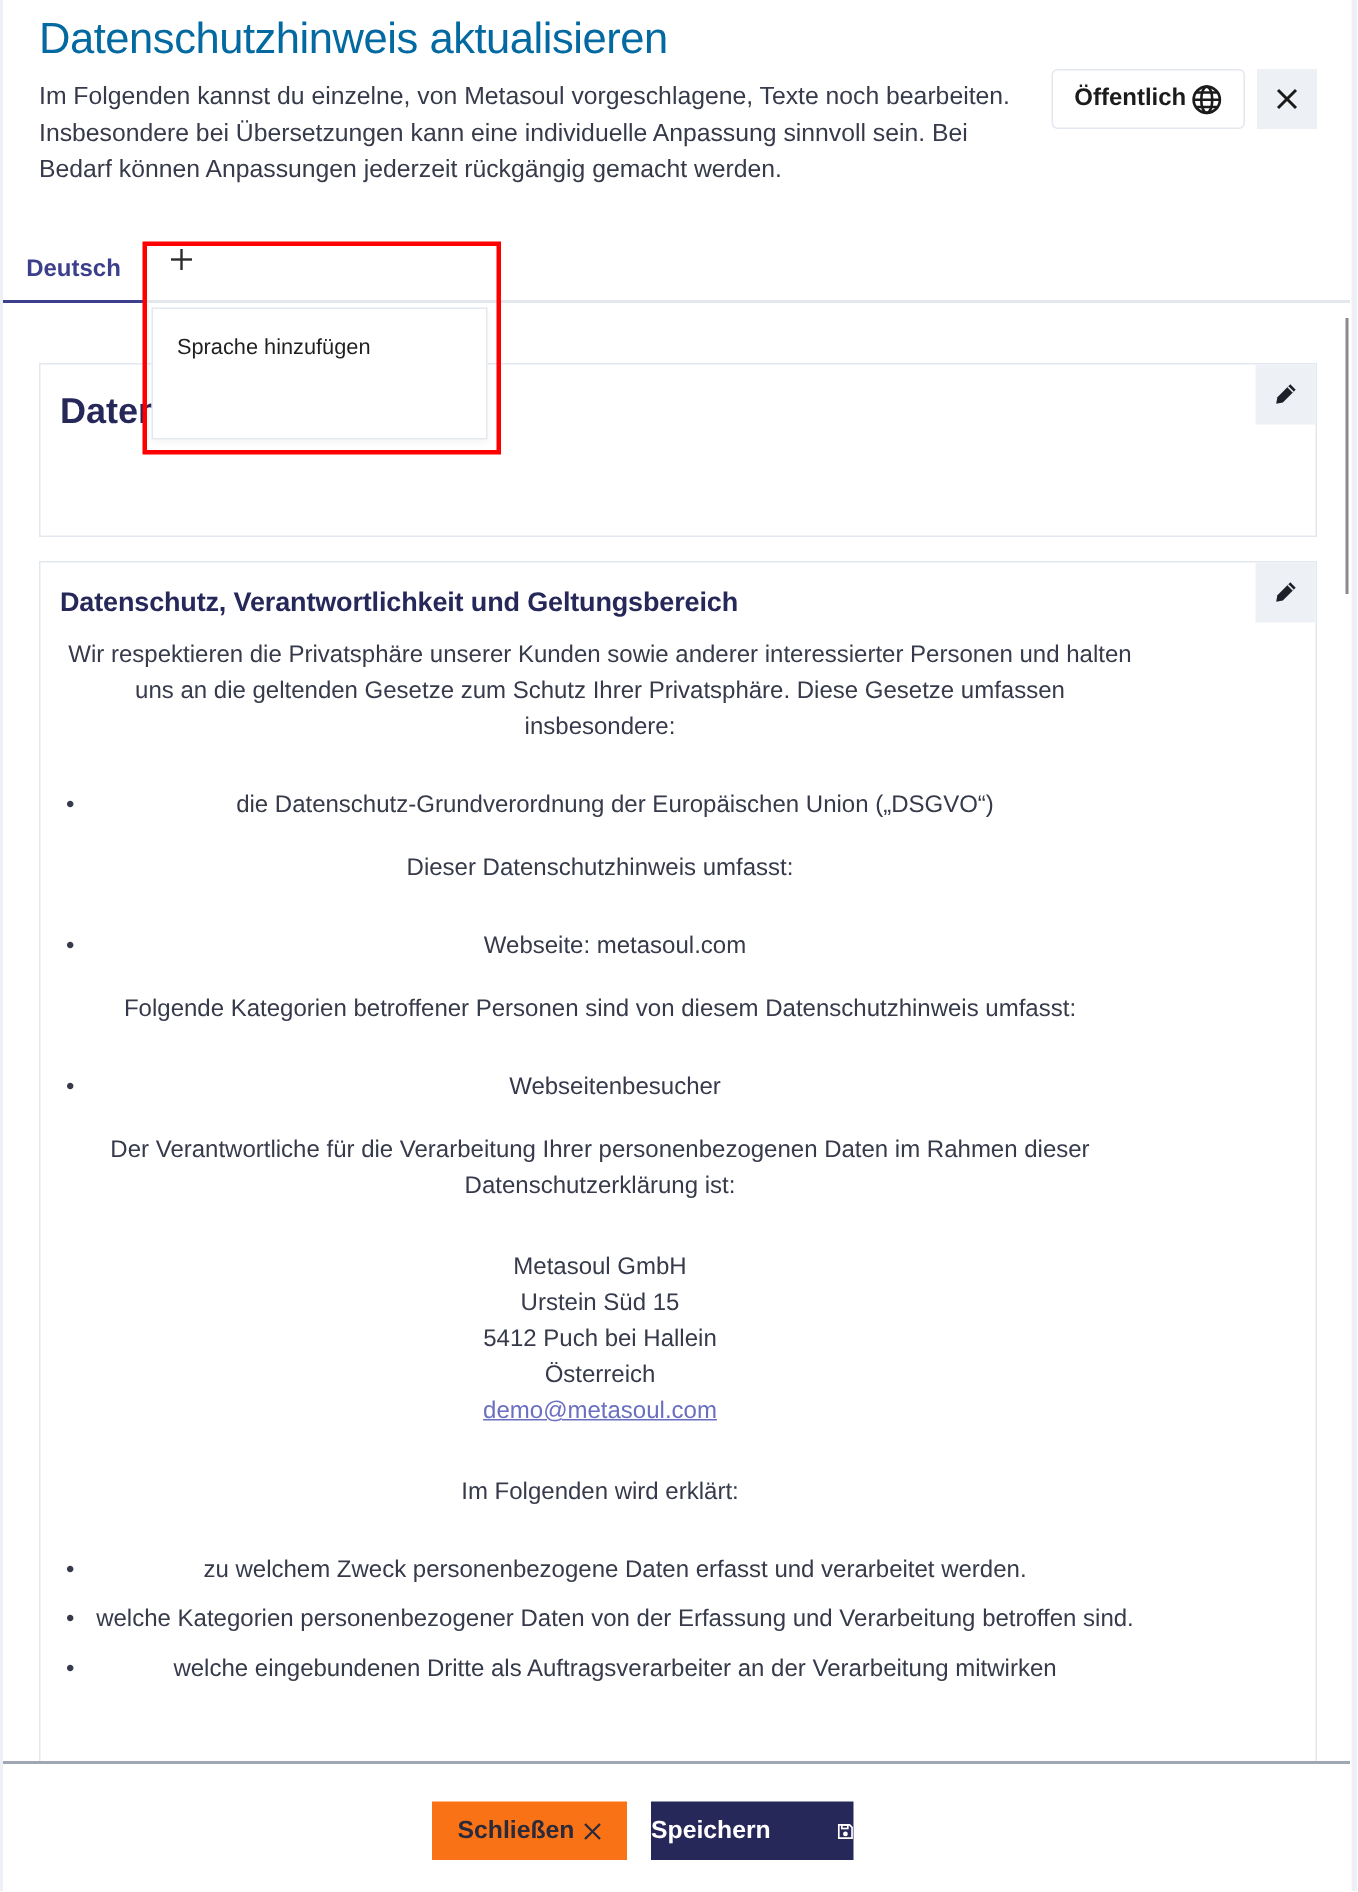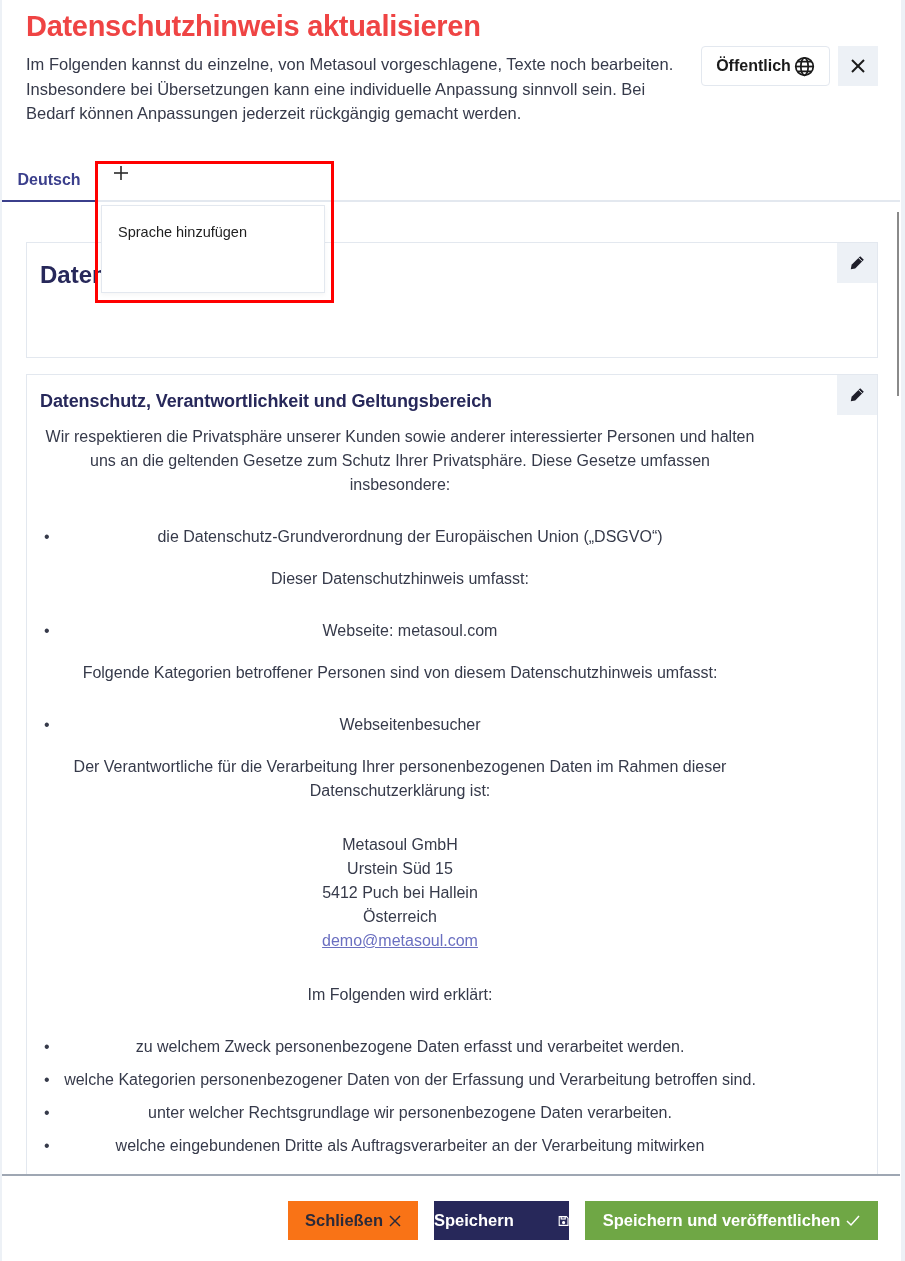--- a/index.html
+++ b/index.html
@@ -3,21 +3,21 @@
 <meta charset="utf-8">
 <style>
   * { box-sizing: border-box; margin: 0; padding: 0; }
   html, body { width: 905px; height: 1261px; overflow: hidden; background: #ffffff; }
   body { font-family: "Liberation Sans", "DejaVu Sans", sans-serif; color: #2b2b2b; position: relative; }
 
   .left-strip { position: absolute; left: 0; top: 0; width: 2px; height: 1261px; background: #edf1f6; }
   .right-strip { position: absolute; right: 0; top: 0; width: 4px; height: 1261px; background: #edf1f6; }
 
   .header { position: absolute; left: 26px; top: 8px; width: 660px; }
-  .page-title { font-size: 29px; font-weight: bold; color: #ef4444; letter-spacing: -0.3px; line-height: 36px; }
+  .page-title { font-size: 29px; font-weight: normal; color: #0369a1; letter-spacing: -0.3px; line-height: 36px; }
   .page-desc { margin-top: 8px; font-size: 16.5px; line-height: 24.5px; color: #363a4a; }
 
   .status-btn { position: absolute; left: 701px; top: 46px; width: 129px; height: 40px; border: 1px solid #e3e8ef; border-radius: 4px; background: #fff; display: flex; align-items: center; justify-content: center; gap: 3px; font-size: 16px; font-weight: bold; color: #1b1b1b; cursor: pointer; }
   .status-btn svg { width: 21px; height: 21px; }
   .close-x-btn { position: absolute; left: 838px; top: 46px; width: 40px; height: 40px; background: #edf1f6; display: flex; align-items: center; justify-content: center; cursor: pointer; }
 
   .tabs { position: absolute; left: 2px; top: 160px; width: 898px; height: 42px; border-bottom: 2px solid #e3e8ef; }
   .tab { position: absolute; left: 0; top: 0; width: 94px; height: 42px; display: flex; align-items: center; justify-content: center; font-size: 16px; font-weight: bold; color: #3b3f8c; border-bottom: 2px solid #3b3f8c; margin-bottom: -2px; cursor: pointer; }
   .tab-add { position: absolute; left: 110px; top: 4px; width: 22px; height: 22px; cursor: pointer; }
 
@@ -134,21 +134,20 @@
       <div>5412 Puch bei Hallein</div>
       <div>Österreich</div>
       <div><span class="link">demo@metasoul.com</span></div>
     </div>
     <div style="height:30px"></div>
     <p>Im Folgenden wird erklärt:</p>
     <div style="height:28px"></div>
     <ul>
       <li>zu welchem Zweck personenbezogene Daten erfasst und verarbeitet werden.</li>
       <li style="margin-top:9px">welche Kategorien personenbezogener Daten von der Erfassung und Verarbeitung betroffen sind.</li>
-      <li style="margin-top:9px">unter welcher Rechtsgrundlage wir personenbezogene Daten verarbeiten.</li>
       <li style="margin-top:9px">welche eingebundenen Dritte als Auftragsverarbeiter an der Verarbeitung mitwirken</li>
     </ul>
   </div>
 </div>
 
 <div class="footer">
   <div class="btn btn-close">
     <span>Schließen</span>
     <svg width="12" height="12" viewBox="0 0 12 12" stroke="#2a2a3a" stroke-width="1.5">
       <line x1="1" y1="1" x2="11" y2="11"></line>
@@ -156,25 +155,19 @@
     </svg>
   </div>
   <div class="btn btn-save">
     <span>Speichern</span>
     <svg width="14" height="14" viewBox="0 0 14 14" fill="none" stroke="#ffffff" stroke-width="1.4">
       <path d="M1.5 1.5h9l2 2v9h-11z"></path>
       <rect x="4" y="1.5" width="5" height="3"></rect>
       <circle cx="7" cy="9" r="1.3" fill="#ffffff"></circle>
     </svg>
   </div>
-  <div class="btn btn-publish">
-    <span>Speichern und veröffentlichen</span>
-    <svg width="14" height="12" viewBox="0 0 14 12" fill="none" stroke="#ffffff" stroke-width="1.5">
-      <polyline points="1,6 5,10 13,1"></polyline>
-    </svg>
-  </div>
 </div>
 
 <div class="dropdown">
   <div class="dropdown-header">Sprache hinzufügen</div>
 </div>
 
 <div class="highlight-box"></div>
 
 </body></html>

